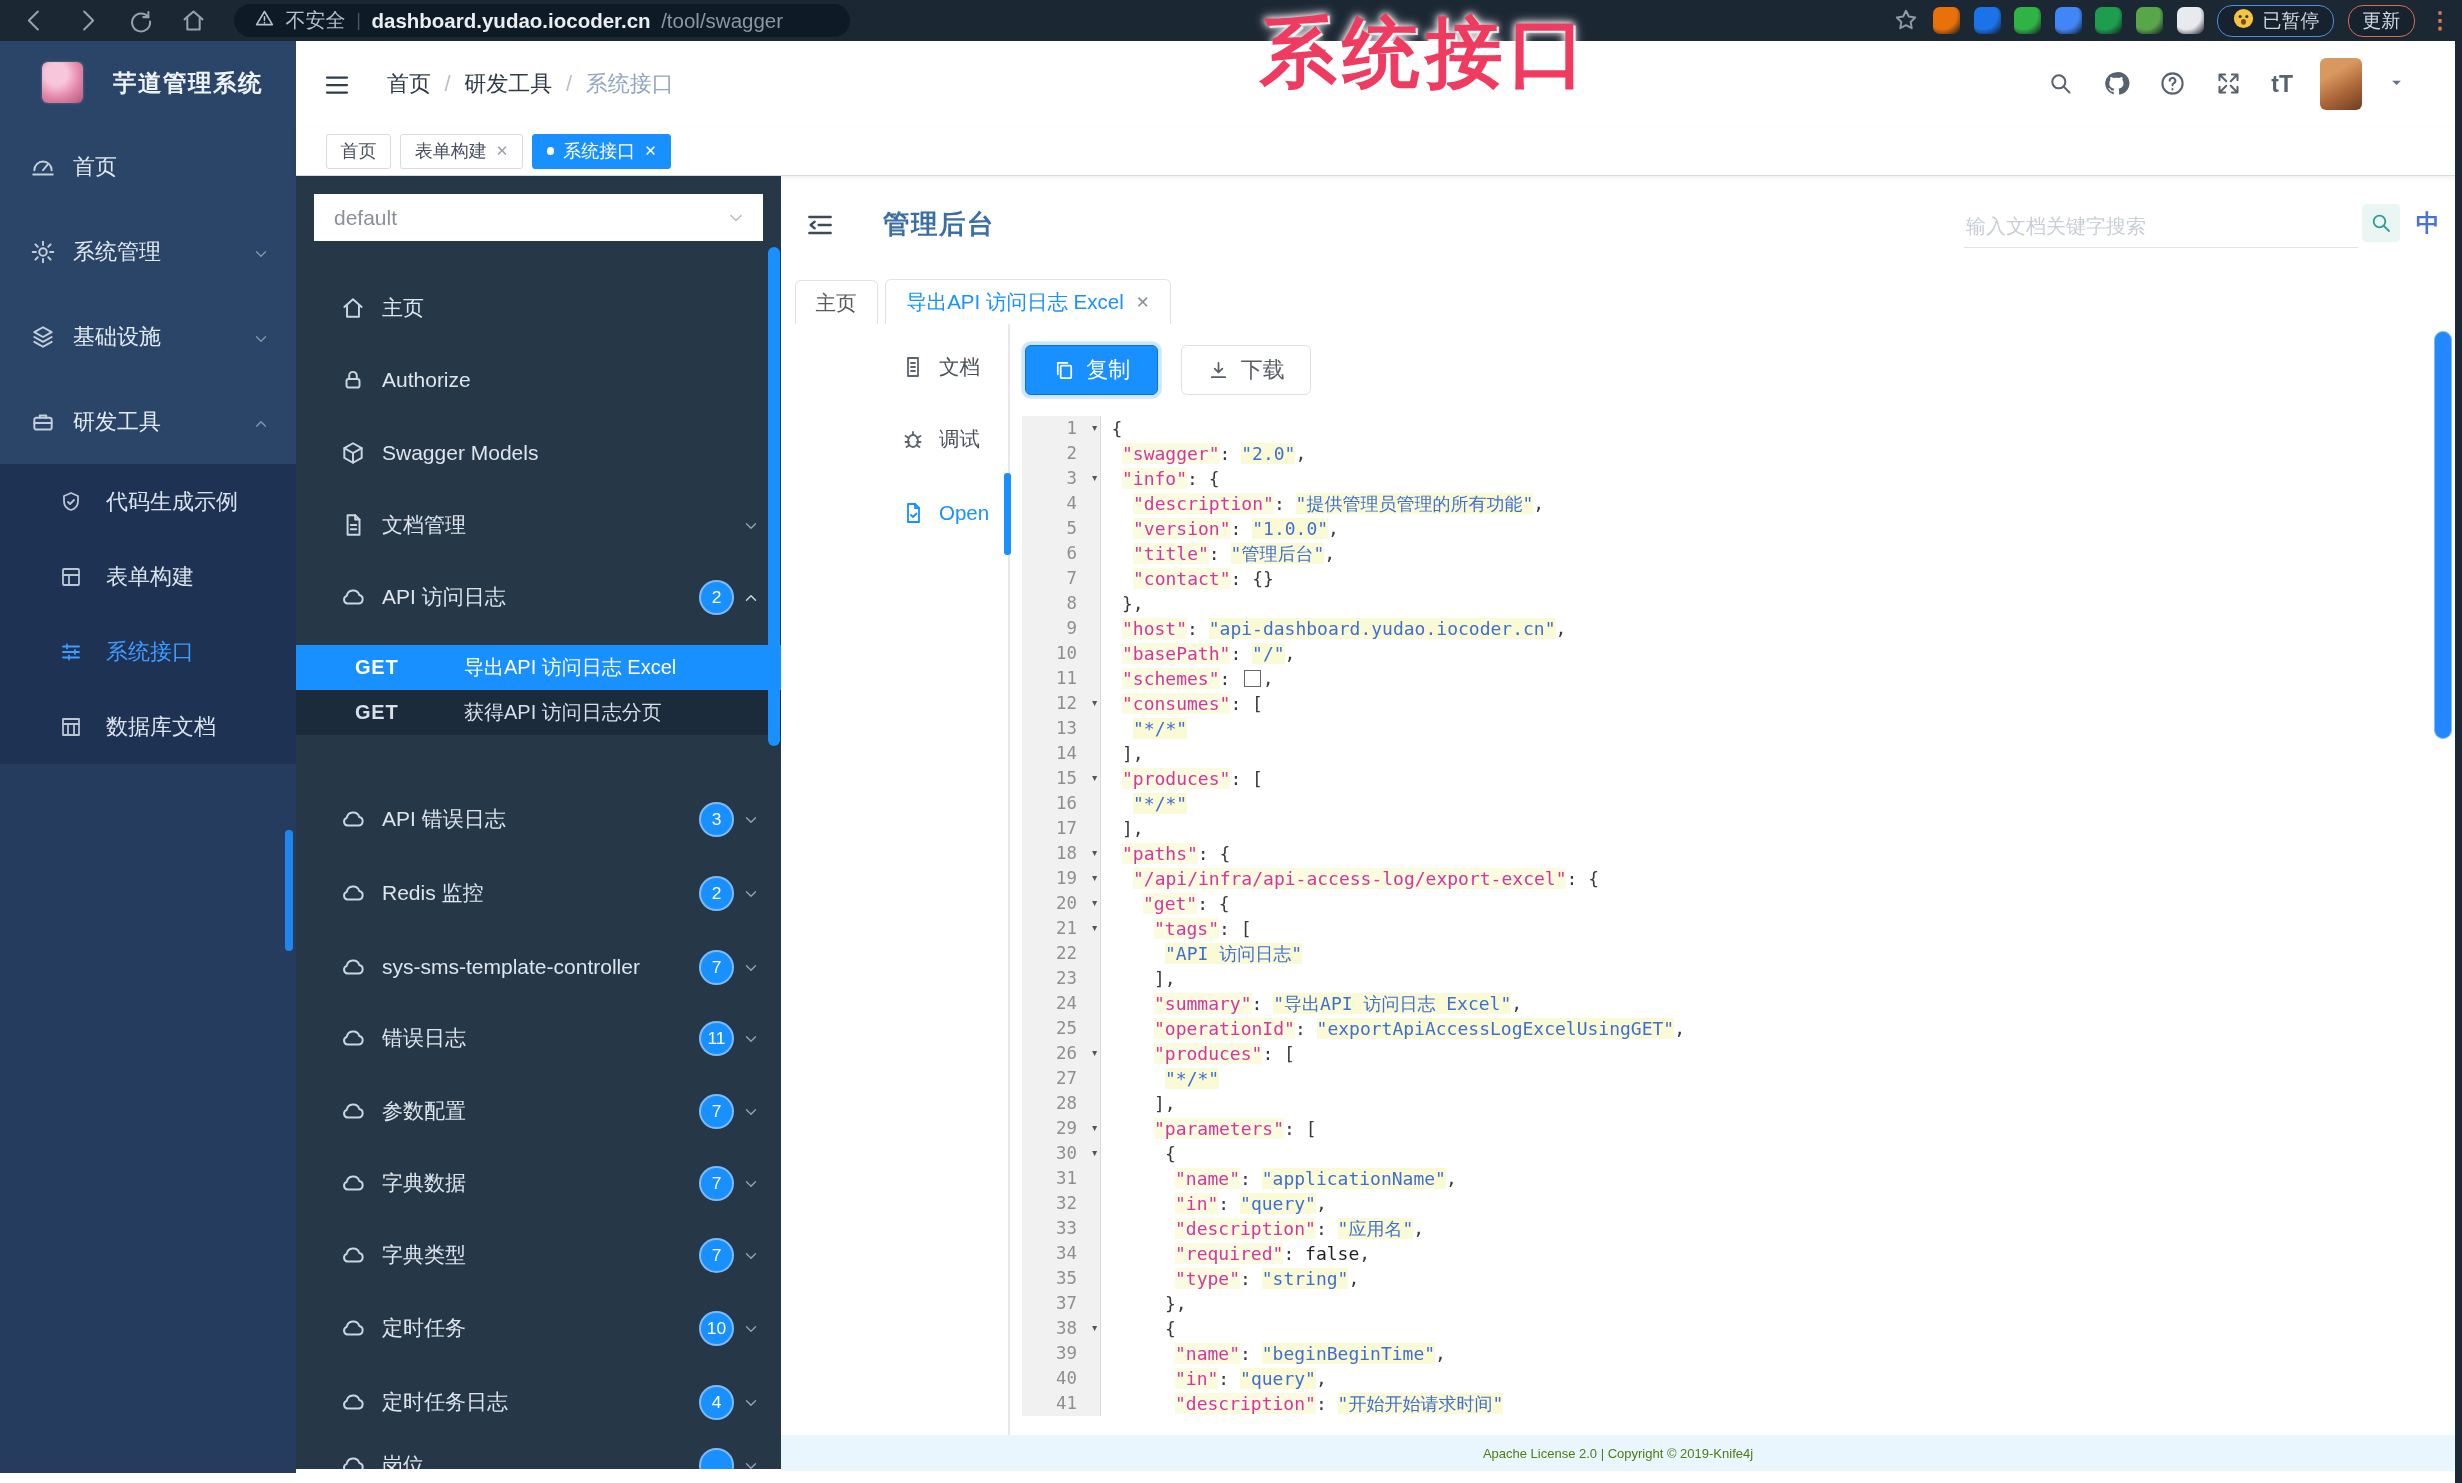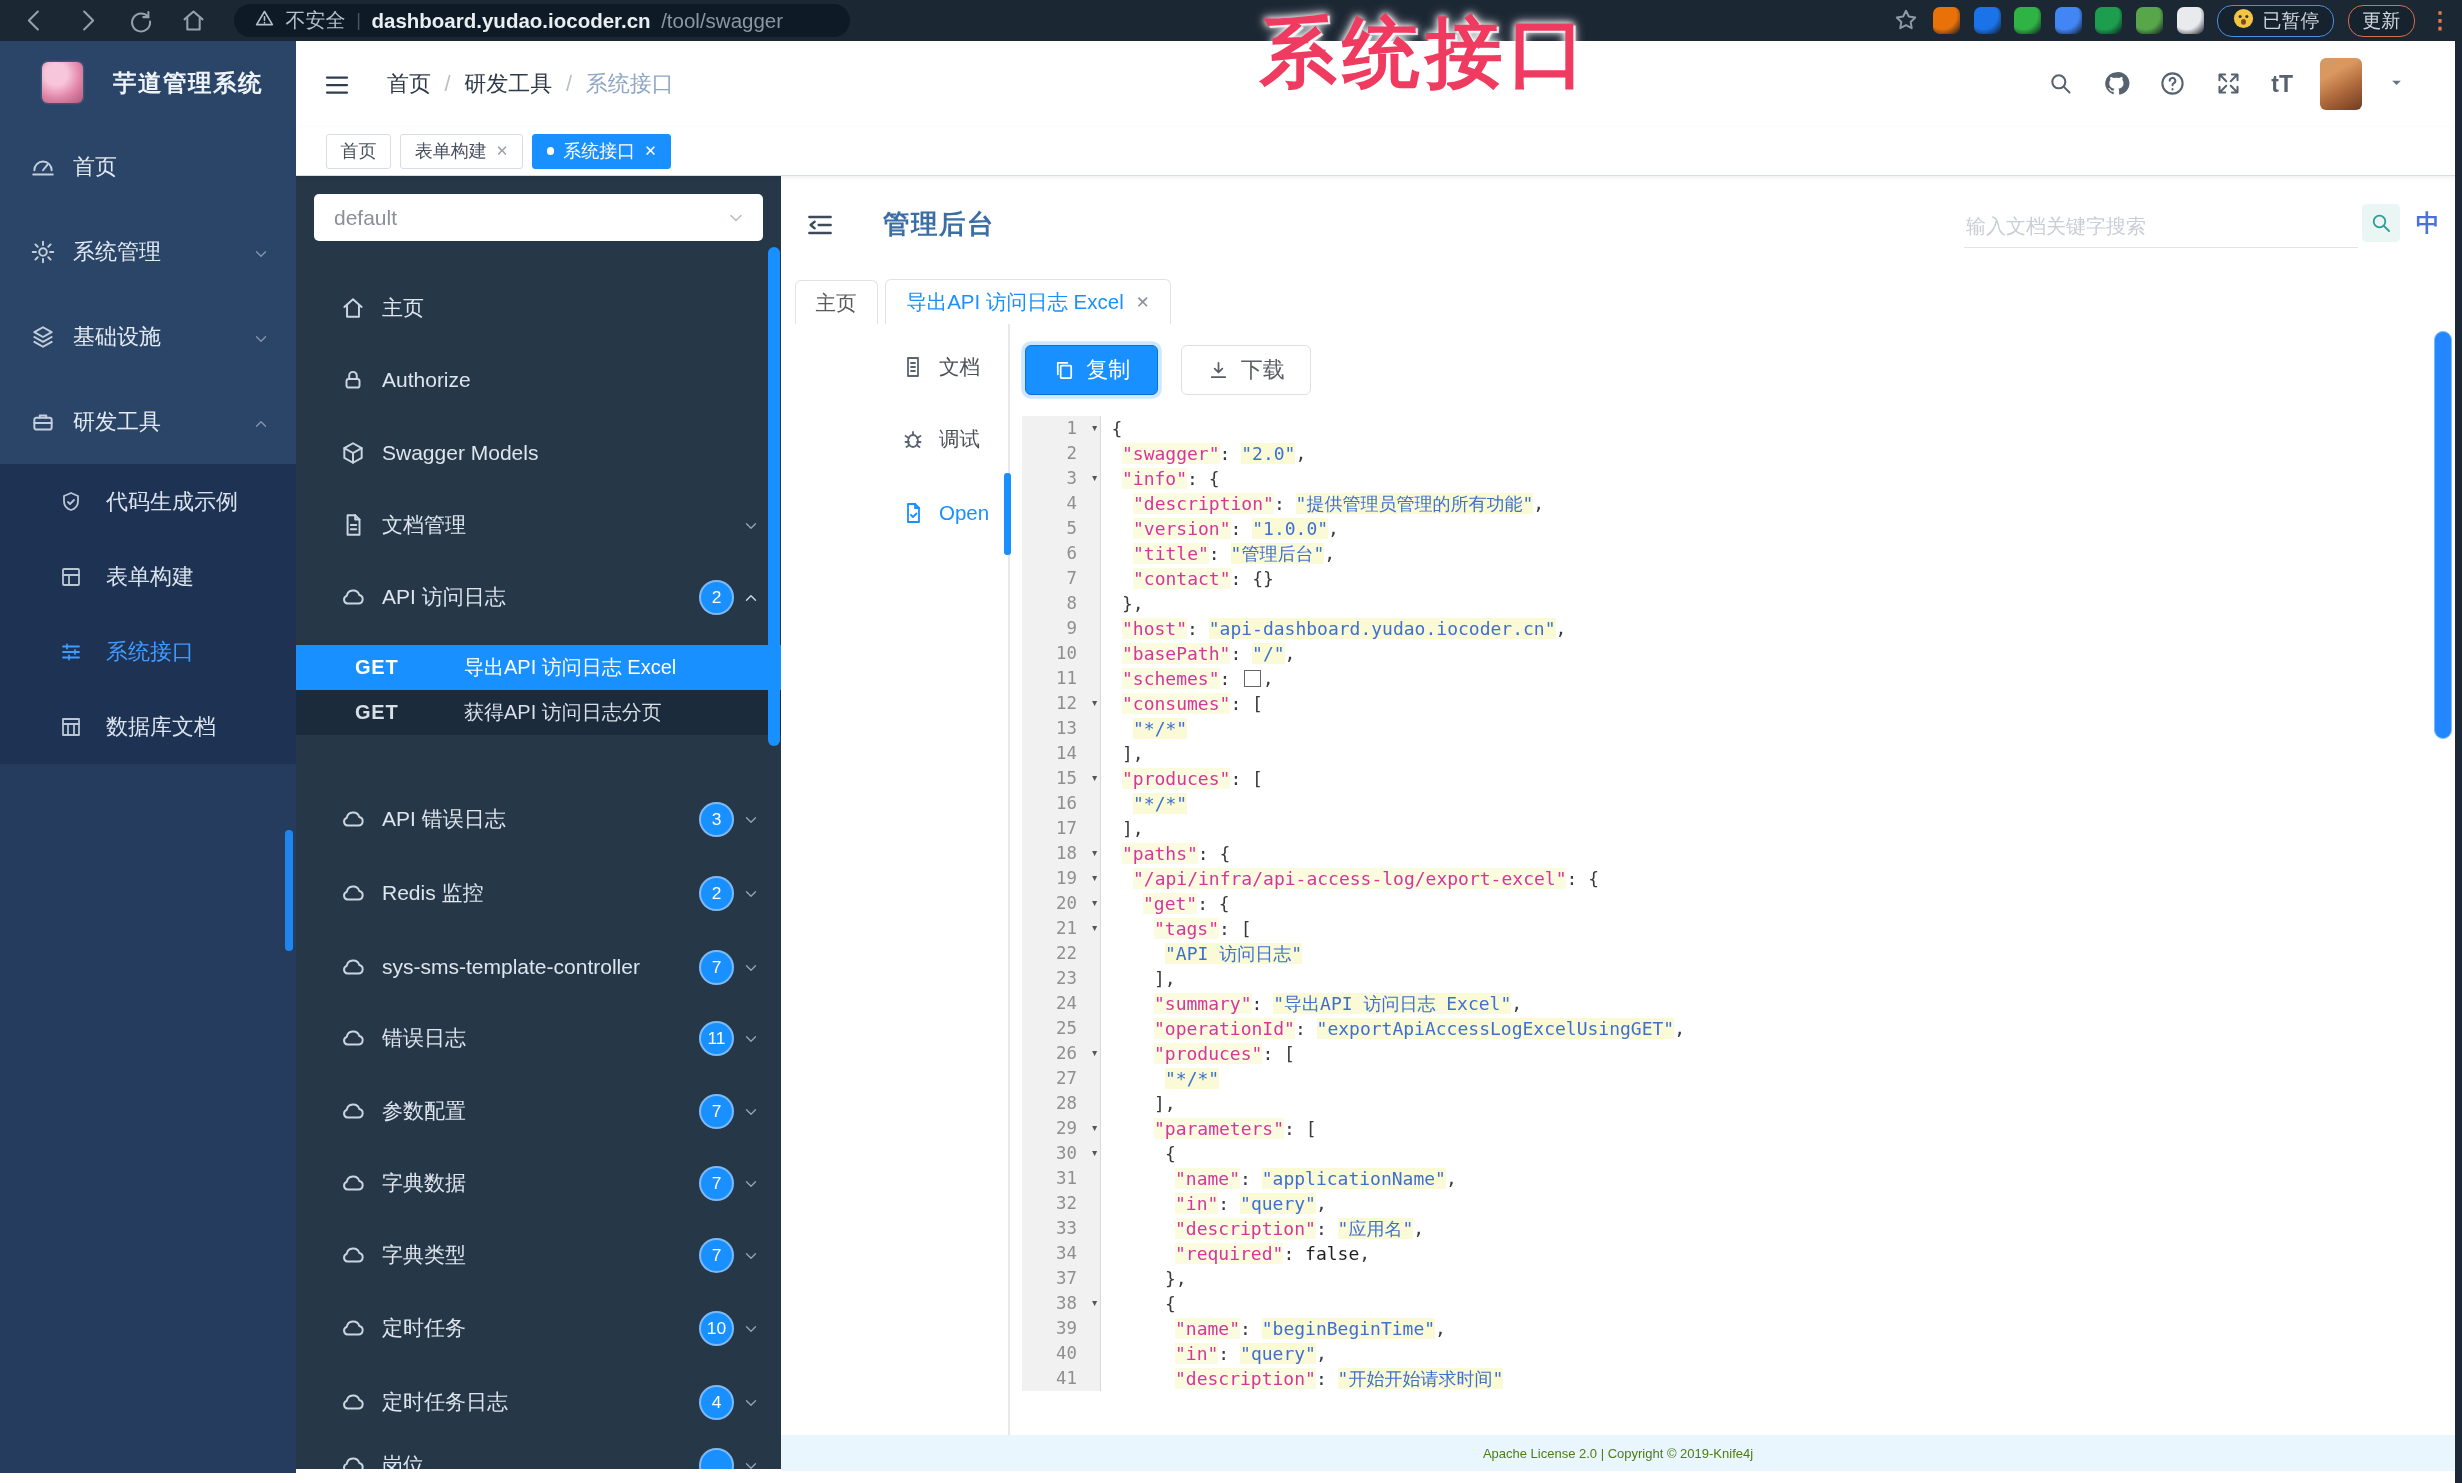--- a/index.html
+++ b/index.html
@@ -67,21 +67,21 @@
             padding-left:30px;box-sizing:border-box;z-index:2}
   .tag{height:33px;border:0.8px solid #d8dce5;border-radius:3px;background:#fff;color:#495060;font-size:18px;
        display:flex;align-items:center;gap:9px;padding:0 13.6px;cursor:pointer}
   .tag .tclose{color:#9aa0a8;font-size:15px}
   .tag.active{background:#1890ff;border-color:#1890ff;color:#fff}
   .tag.active .tclose{color:#fff}
   .tag .dot{width:7.6px;height:7.6px;border-radius:50%;background:#fff}
 
   
   #doc-sidebar{position:absolute;left:296px;top:176px;width:485px;height:1293px;background:#263748;overflow:hidden}
-  #group-select{position:absolute;left:18px;top:18px;width:449px;height:47px;background:#fff;border-radius:5px;
+  #group-select{position:absolute;left:18px;top:18px;width:449px;height:47px;background:#fff;border-radius:0;
                 display:flex;align-items:center;color:#8a9099;font-size:21px;cursor:pointer}
   #group-select .gval{margin-left:20px}
   #group-select .gchev{position:absolute;right:16.7px;width:20px;height:20px;color:#b6bcc4}
   .drow{position:absolute;left:0;width:485px;height:36px;display:flex;align-items:center;
         color:#dde5ee;font-size:21px;cursor:pointer}
   .drow .dicon{position:absolute;left:44px;width:26px;height:26px;color:#cbd6e0}
   .drow .dlabel{position:absolute;left:86px;white-space:nowrap}
   .drow .dchev{position:absolute;left:446px;width:18px;height:18px;color:#93a3b3}
   .badge{position:absolute;left:403px;min-width:35px;height:35px;border-radius:17.4px;background:#1890ff;
          border:2.3px solid #7db9f5;color:#fff;font-size:17.4px;display:flex;align-items:center;justify-content:center;
@@ -711,20 +711,24 @@
   </div>
       <div class="code-line">
     <span class="ln">33</span>
     <span class="lc" style="padding-left:74px"><span class="tk-k">"description"</span><span class="tk-p">: </span><span class="tk-s">"应用名"</span><span class="tk-p">,</span></span>
   </div>
       <div class="code-line">
     <span class="ln">34</span>
     <span class="lc" style="padding-left:74px"><span class="tk-k">"required"</span><span class="tk-p">: </span><span class="tk-b">false</span><span class="tk-p">,</span></span>
   </div>
       <div class="code-line">
+    <span class="ln">35</span>
+    <span class="lc" style="padding-left:74px"><span class="tk-k">"type"</span><span class="tk-p">: </span><span class="tk-s">"string"</span><span class="tk-p">,</span></span>
+  </div>
+      <div class="code-line">
     <span class="ln">37</span>
     <span class="lc" style="padding-left:64px"><span class="tk-p">},</span></span>
   </div>
       <div class="code-line">
     <span class="ln">38<span class="fold">▾</span></span>
     <span class="lc" style="padding-left:64px"><span class="tk-p">{</span></span>
   </div>
       <div class="code-line">
     <span class="ln">39</span>
     <span class="lc" style="padding-left:74px"><span class="tk-k">"name"</span><span class="tk-p">: </span><span class="tk-s">"beginBeginTime"</span><span class="tk-p">,</span></span>

